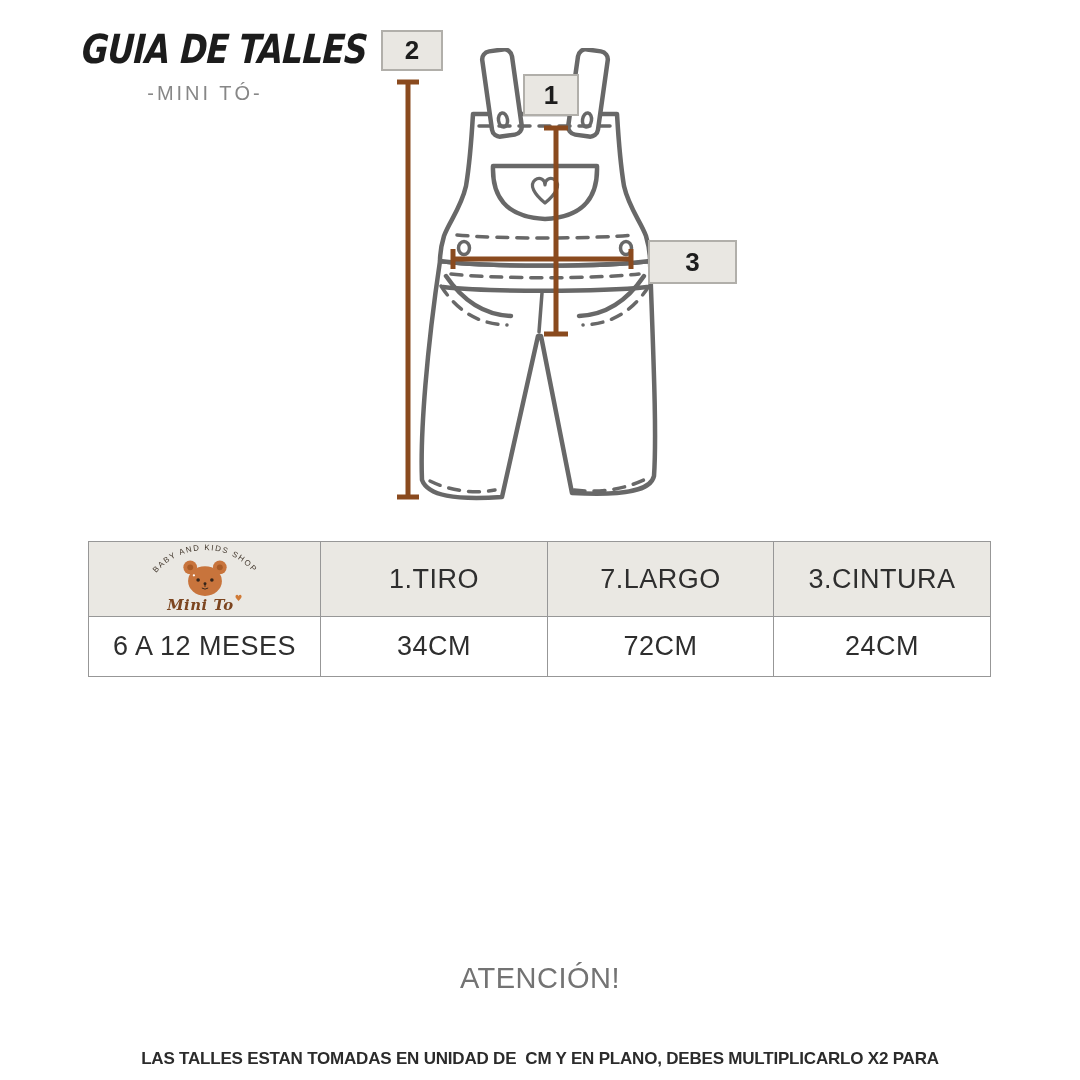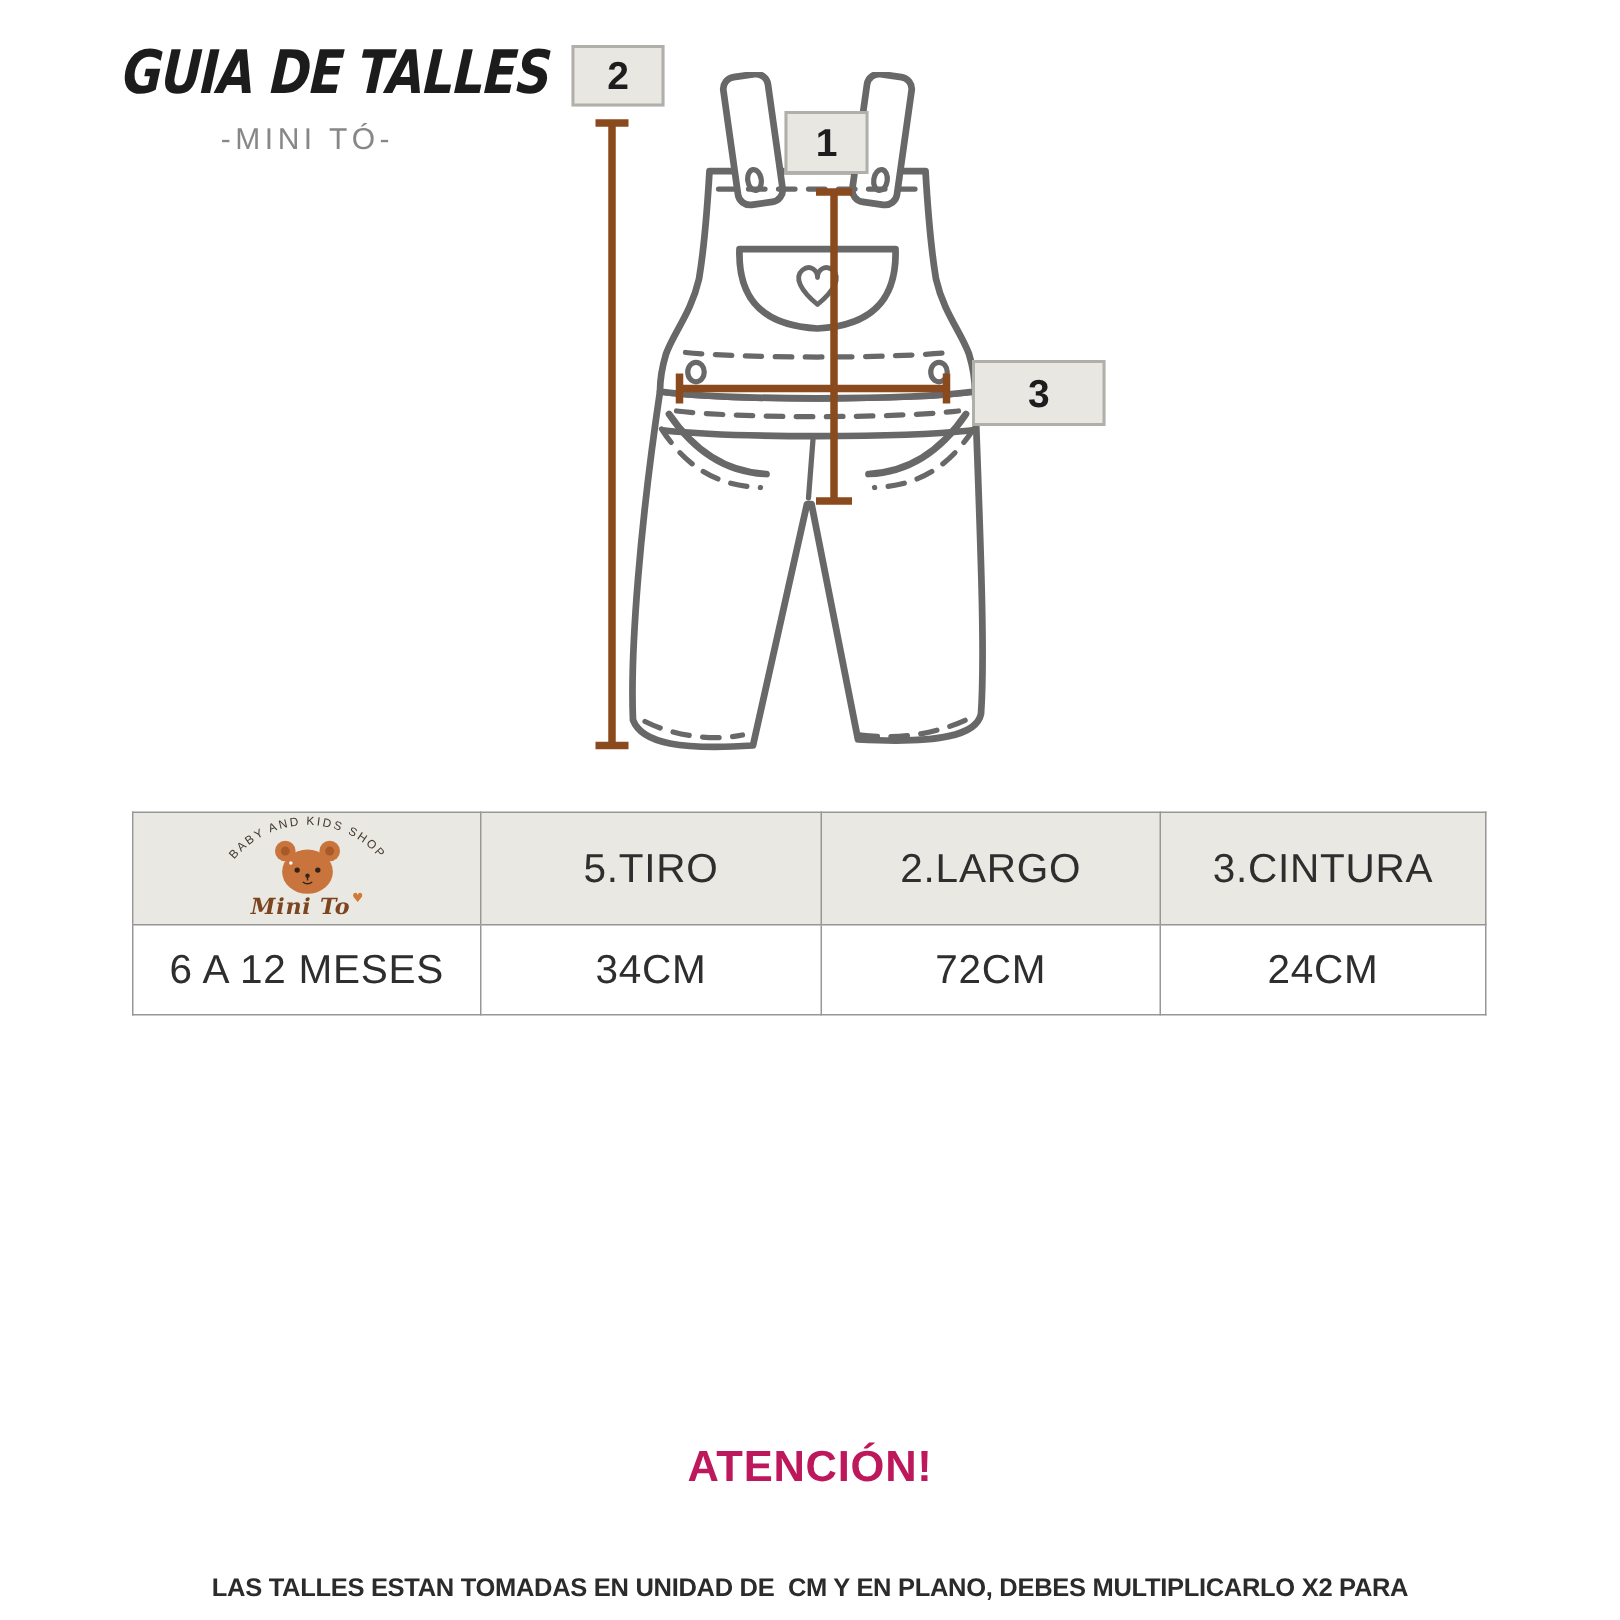--- a/index.html
+++ b/index.html
@@ -40,21 +40,21 @@
   }
   .size-table td, .size-table th {
     border:1.5px solid #979797; text-align:center; vertical-align:middle;
     font-size:27px; color:#2e2e2e; font-weight:400; letter-spacing:0.5px;
   }
   .size-table thead th { background:#eae8e3; height:74px; }
   .size-table tbody td { background:#ffffff; height:59.5px;margin-left:47px; }
 
   
   .attention { position:absolute; left:0; top:962px; width:1080px; text-align:center; }
-  .attention-title { font-size:29px; font-weight:bold; color:#be185d; letter-spacing:0.5px; }
+  .attention-title { font-size:29px; font-weight:normal; color:#737373; letter-spacing:0.5px; }
   .attention-body { margin-top:20px; font-size:17px; font-weight:bold; color:#2b2b2b;
     line-height:17.5px; letter-spacing:-0.2px; white-space:pre-wrap; }
 </style>
 </head>
 <body>
 
 <div class="canvas">
 
   <div class="title-block">
     <div class="main-title">GUIA DE TALLES</div>
@@ -147,22 +147,22 @@
               <ellipse cx="80" cy="37" rx="16" ry="14" fill="#c8743c"></ellipse>
               <circle cx="73.5" cy="36" r="1.7" fill="#33241a"></circle>
               <circle cx="86.5" cy="36" r="1.7" fill="#33241a"></circle>
               <circle cx="80" cy="39.5" r="1.4" fill="#33241a"></circle>
               <path d="M 80,40.5 v 2 M 77,43.5 q 3,2.2 6,0" stroke="#33241a" stroke-width="0.9" fill="none"></path>
               <circle cx="69.5" cy="31.5" r="1.1" fill="#ffffff"></circle>
             </g>
             <text x="80" y="64" text-anchor="middle" font-family="DejaVu Serif, serif" font-style="italic" font-weight="bold" font-size="14" fill="#7c451f"><tspan>Mini To</tspan><tspan dx="1" dy="-8" font-size="8" fill="#d07a36">♥</tspan></text>
           </svg>
         </th>
-        <th>5.TIRO</th>
-        <th>2.LARGO</th>
+        <th>1.TIRO</th>
+        <th>7.LARGO</th>
         <th>3.CINTURA</th>
       </tr>
     </thead>
     <tbody>
       <tr>
         <td>6 A 12 MESES</td>
         <td>34CM</td>
         <td>72CM</td>
         <td>24CM</td>
       </tr>

